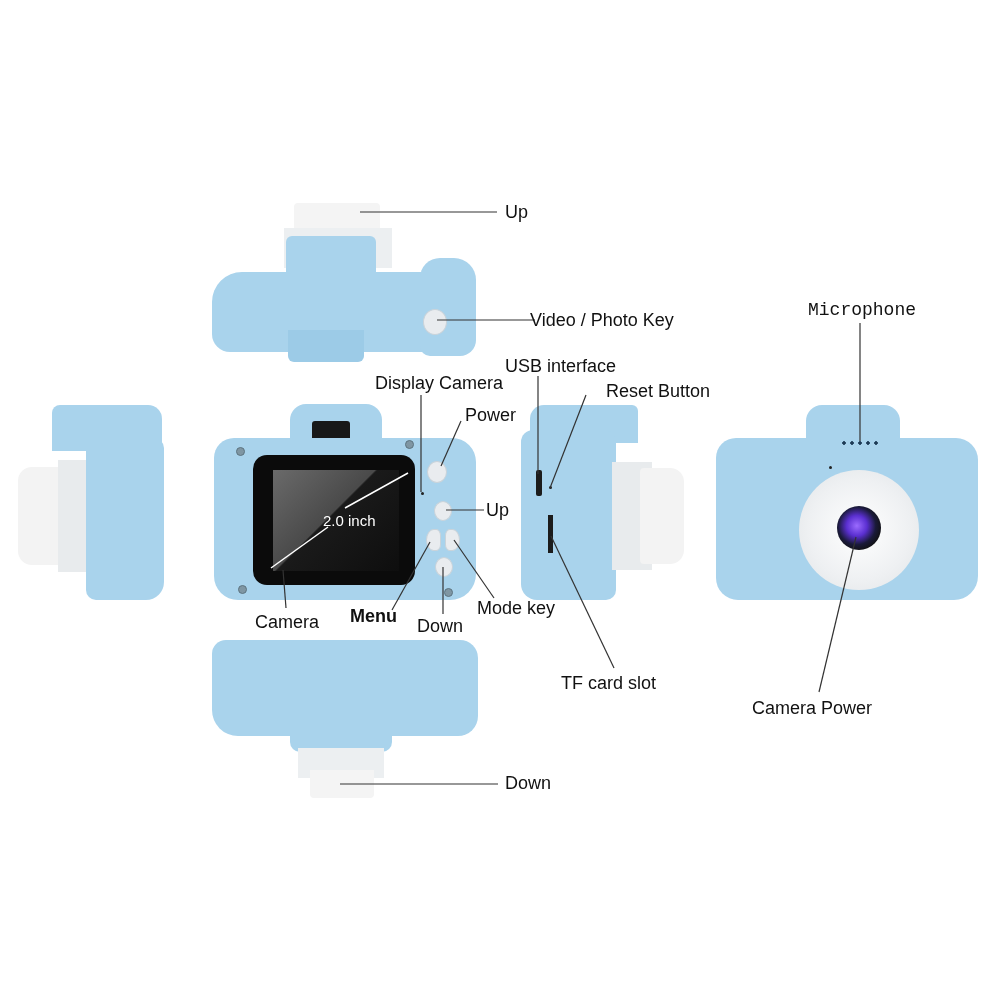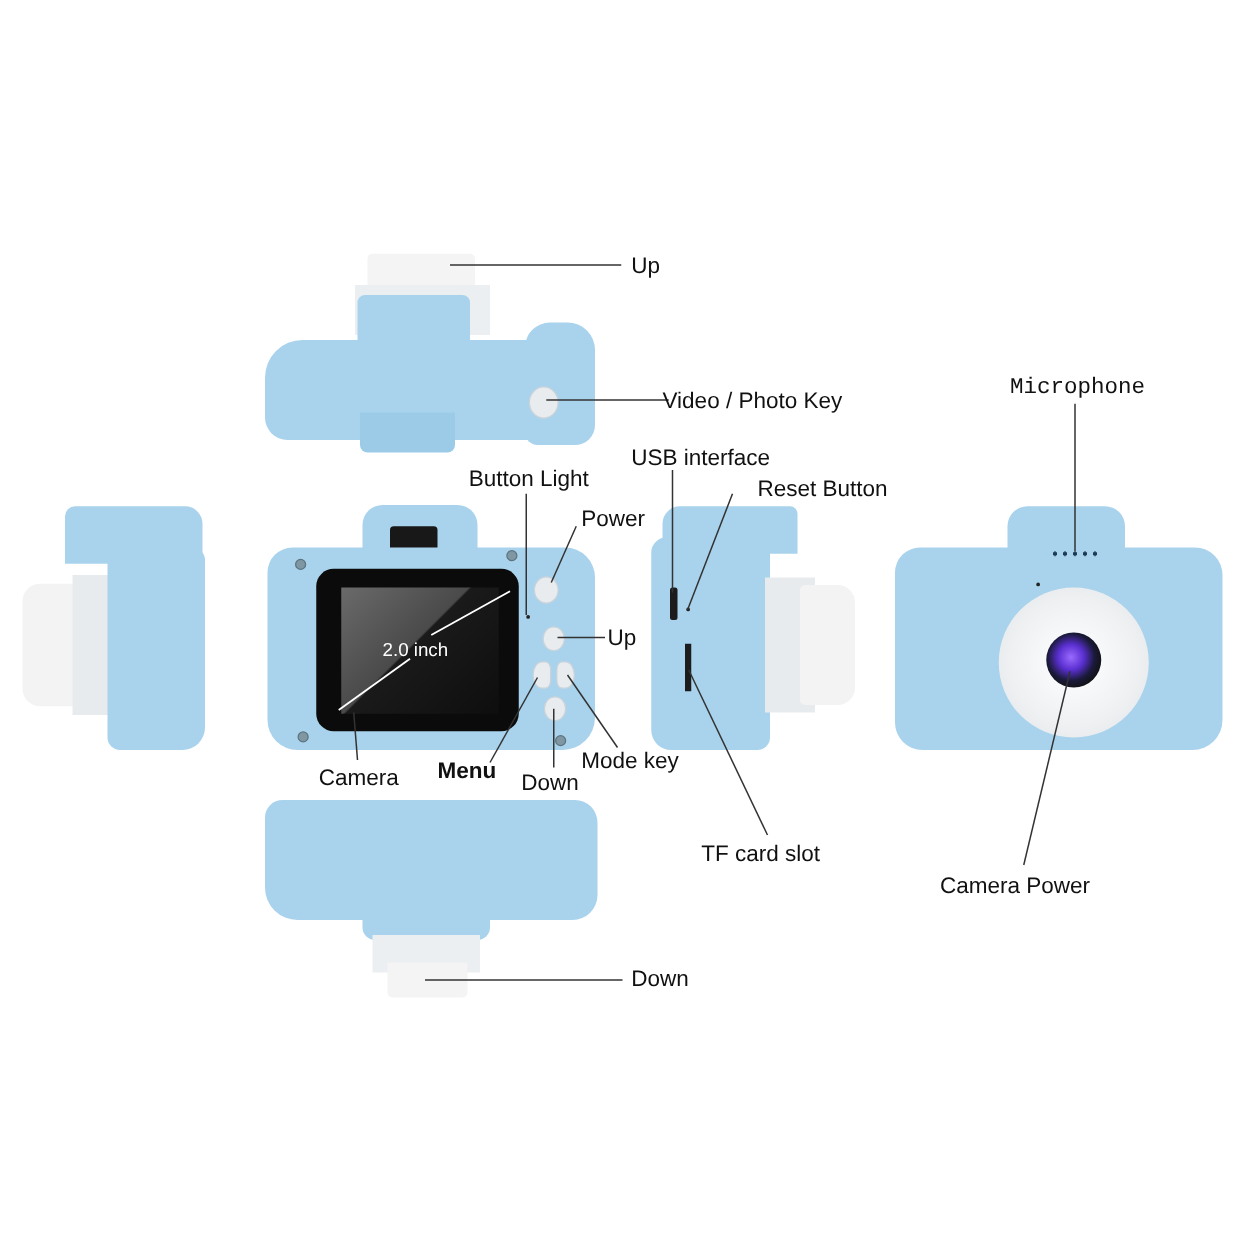--- a/index.html
+++ b/index.html
@@ -32,21 +32,21 @@
   <div class="abs blue" style="left:86px;top:438px;width:78px;height:162px;border-radius:10px 10px 18px 10px;"></div>
   <div class="abs blue" style="left:52px;top:405px;width:110px;height:46px;border-radius:8px 14px 0 0;"></div>
 </div>
 
 <div>
   <div class="abs blue" style="left:290px;top:404px;width:92px;height:50px;border-radius:16px 16px 0 0;"></div>
   <div class="abs" style="left:312px;top:421px;width:38px;height:26px;background:#181818;border-radius:3px;"></div>
   <div class="abs blue" style="left:214px;top:438px;width:262px;height:162px;border-radius:20px 24px 26px 24px;"></div>
   <div class="abs" style="left:253px;top:455px;width:162px;height:130px;background:#0b0b0b;border-radius:14px;"></div>
   <div class="abs" style="left:273px;top:470px;width:126px;height:101px;background:linear-gradient(135deg,#6a6a6a 0%,#4a4a4a 45%,#1a1a1a 46%,#0e0e0e 100%);"></div>
-  <div class="abs" style="left:306px;top:512px;font-size:15px;color:#fff;">2.0 inch</div>
+  <div class="abs" style="left:323px;top:512px;font-size:15px;color:#fff;">2.0 inch</div>
   <div class="screw" style="left:236px;top:447px;"></div>
   <div class="screw" style="left:405px;top:440px;"></div>
   <div class="screw" style="left:238px;top:585px;"></div>
   <div class="screw" style="left:444px;top:588px;"></div>
   <div class="abs" style="left:421px;top:492px;width:3px;height:3px;border-radius:50%;background:#222;"></div>
   <div class="btn" style="left:427px;top:461px;width:18px;height:20px;"></div>
   <div class="btn" style="left:434px;top:501px;width:16px;height:18px;"></div>
   <div class="btn" style="left:426px;top:529px;width:13px;height:20px;border-radius:50% 30% 30% 50%;"></div>
   <div class="btn" style="left:445px;top:529px;width:13px;height:20px;border-radius:30% 50% 50% 30%;"></div>
   <div class="btn" style="left:435px;top:557px;width:16px;height:18px;"></div>
@@ -97,25 +97,25 @@
     <line x1="340" y1="784" x2="498" y2="784"></line>
   </g>
   <g stroke="#fff" stroke-width="1.5" fill="none">
     <line x1="345" y1="508" x2="408" y2="473"></line>
     <line x1="271" y1="568" x2="328" y2="527"></line>
   </g>
 </svg>
 
 <div class="label" style="left:505px;top:202px;">Up</div>
 <div class="label" style="left:514px;top:310px;margin-left:16px;">Video / Photo Key</div>
-<div class="label" style="left:375px;top:373px;">Button Light</div>
+<div class="label" style="left:375px;top:373px;">Display Camera</div>
 <div class="label" style="left:465px;top:405px;text-align:right;">Power</div>
 <div class="label" style="left:486px;top:500px;">Up</div>
 <div class="label" style="left:255px;top:612px;">Camera</div>
 <div class="label" style="left:350px;top:606px;font-weight:bold;">Menu</div>
 <div class="label" style="left:417px;top:616px;">Down</div>
-<div class="label" style="left:465px;top:598px;">Mode key</div>
+<div class="label" style="left:477px;top:598px;">Mode key</div>
 <div class="label" style="left:505px;top:356px;">USB interface</div>
 <div class="label" style="left:606px;top:381px;">Reset Button</div>
 <div class="label" style="left:561px;top:673px;">TF card slot</div>
 <div class="label" style="left:808px;top:300px;font-family:Liberation Mono, monospace;">Microphone</div>
 <div class="label" style="left:752px;top:698px;">Camera Power</div>
 <div class="label" style="left:505px;top:773px;">Down</div>
 
 </body></html>

